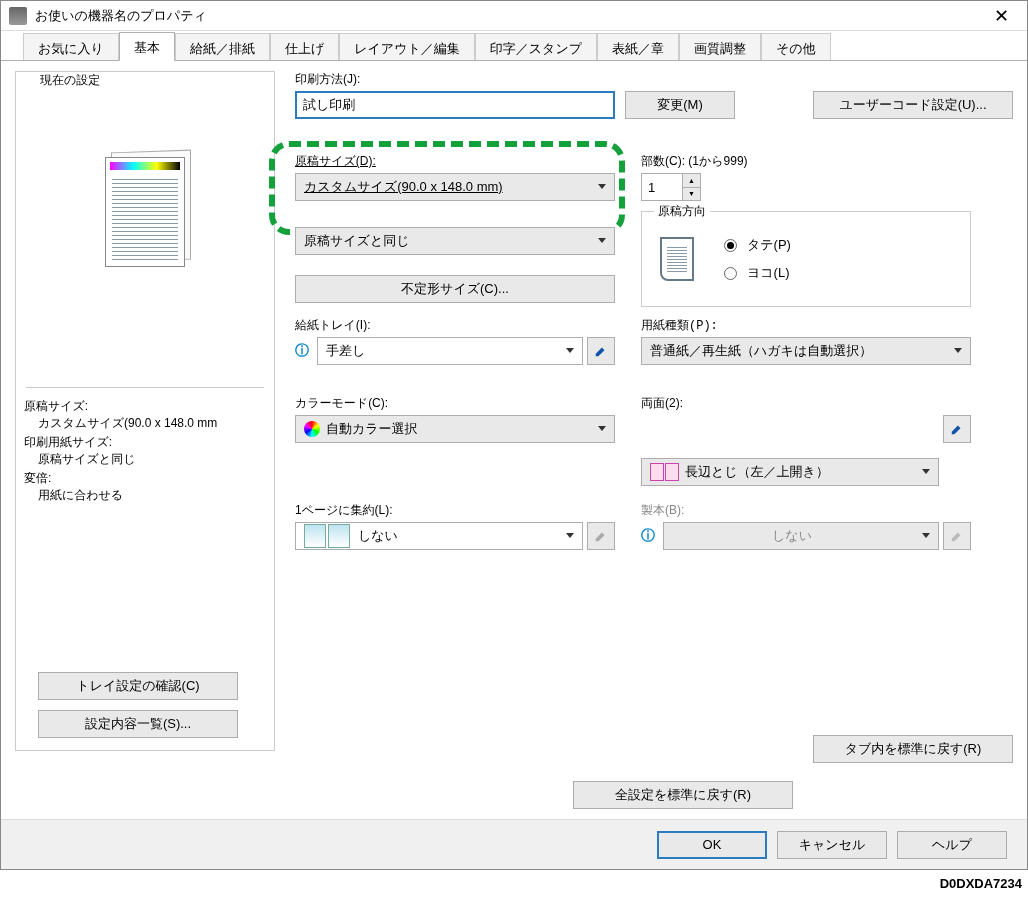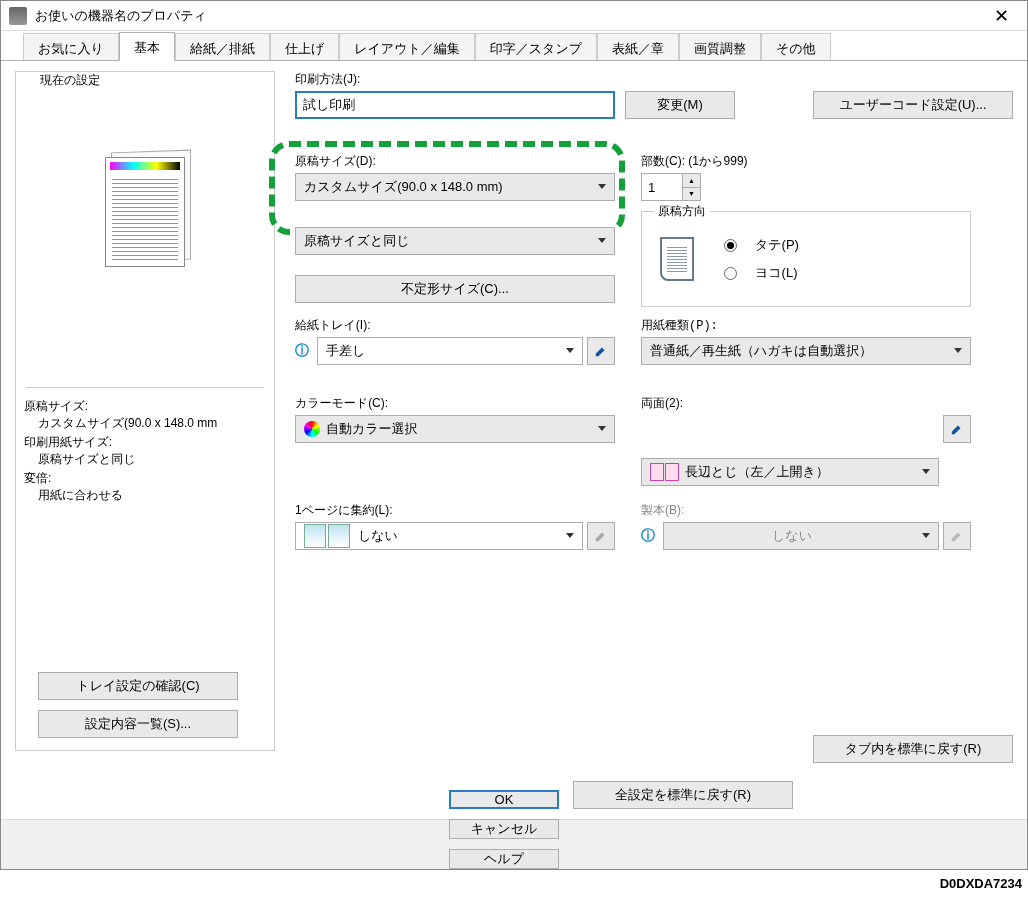--- a/index.html
+++ b/index.html
@@ -37,36 +37,36 @@
 .chevron { position: absolute; right: 8px; top: 10px; width: 0; height: 0; border-left: 4px solid transparent; border-right: 4px solid transparent; border-top: 5px solid #333; }
 .pencil { width: 28px; height: 28px; border: 1px solid #adadad; background: #e9e9e9; display: inline-flex; align-items: center; justify-content: center; cursor: pointer; }
 .pencil svg { width: 14px; height: 14px; }
 .info-icon { color: #138acc; font-weight: bold; font-size: 14px; margin-right: 4px; }
 
 .highlight-box { position: absolute; border: 6px dashed #14a03a; border-radius: 20px; pointer-events: none; }
 
 .group-orientation { border: 1px solid #ccc; padding: 14px 18px; margin-top: 0; position: relative; height: 96px; display: flex; align-items: center; gap: 30px; }
 .group-orientation .glabel { position: absolute; top: -9px; left: 12px; background: #fff; padding: 0 4px; font-size: 12px; }
 .radio-col { display: flex; flex-direction: column; gap: 10px; }
-.radio-row { display: flex; align-items: center; gap: 18px; font-size: 13px; }
+.radio-row { display: flex; align-items: center; gap: 10px; font-size: 13px; }
 .radio { width: 13px; height: 13px; border: 1px solid #666; border-radius: 50%; display: inline-block; position: relative; }
 .radio.checked::after { content: ""; position: absolute; left: 2px; top: 2px; width: 7px; height: 7px; border-radius: 50%; background: #000; }
 .orient-icon { width: 34px; height: 44px; border: 2px solid #678; border-radius: 0 0 0 8px; position: relative; }
 .orient-icon::before { content: ""; position: absolute; left: 5px; right: 5px; top: 6px; bottom: 6px; background: repeating-linear-gradient(#fff 0 2px, #89a 2px 3px); }
 
 .spinner { border: 1px solid #adadad; height: 28px; width: 60px; display: flex; }
 .spinner input { border: none; width: 40px; padding: 0 6px; font-size: 13px; }
 .spin-btns { width: 20px; border-left: 1px solid #adadad; display: flex; flex-direction: column; }
 .spin-btns div { flex: 1; display: flex; align-items: center; justify-content: center; background: #e9e9e9; cursor: pointer; font-size: 7px; }
 .spin-btns div:first-child { border-bottom: 1px solid #adadad; }
 
 .nup-icons { display: inline-flex; }
 .nup-icon { width: 22px; height: 24px; border: 1px solid #7a9; margin-right: 2px; background: linear-gradient(#bde3f0,#fff); }
 
-.bottom-bar { position: absolute; bottom: 0; left: 0; right: 0; height: 50px; background: #f0f0f0; border-top: 1px solid #ddd; display: flex; justify-content: flex-end; align-items: center; padding-right: 20px; gap: 10px; flex-direction: column; }
+.bottom-bar { position: absolute; bottom: 0; left: 0; right: 0; height: 50px; background: #f0f0f0; border-top: 1px solid #ddd; display: flex; justify-content: flex-end; align-items: center; padding-right: 20px; gap: 10px; }
 .bottom-bar .btn { width: 110px; justify-content: center; background: #e9e9e9; }
 .bottom-bar .btn.primary { border: 2px solid #2a7bbf; }
 
 .footer-code { position: absolute; right: 6px; top: 876px; font-size: 13px; font-weight: bold; }
 .disabled { color: #888; }
 </style>
 </head>
 <body>
 
 <div class="window">
@@ -123,21 +123,21 @@
           <input class="input-text" value="試し印刷" style="">
         </div>
         <button class="btn" style="width:110px;">変更(M)</button>
         <div style="flex:1"></div>
         <button class="btn" style="width:200px;">ユーザーコード設定(U)...</button>
       </div>
 
       <div class="highlight-box" style="left:-6px; top:70px; width:356px; height:94px;"></div>
 
       <div class="form-row" style="display:flex; gap:26px; margin-top:34px;">
-        <div style="width:320px;">
+        <div style="width:320px;text-decoration:underline;">
           <span class="lbl">原稿サイズ(D):</span>
           <div class="select">
             <span>カスタムサイズ(90.0 x 148.0 mm)</span>
             <span class="chevron"></span>
           </div>
         </div>
         <div>
           <span class="lbl">部数(C): (1から999)</span>
           <div class="spinner">
             <input value="1" style="">

